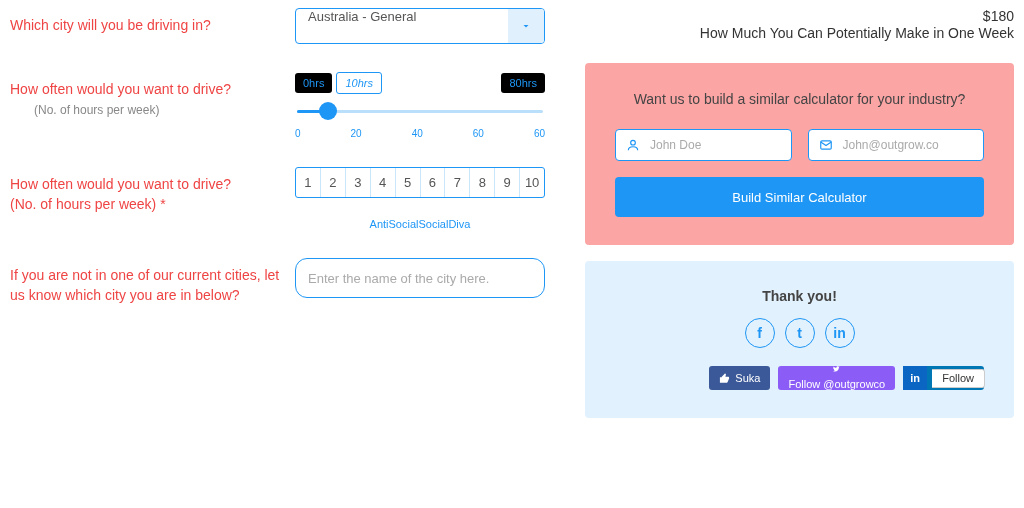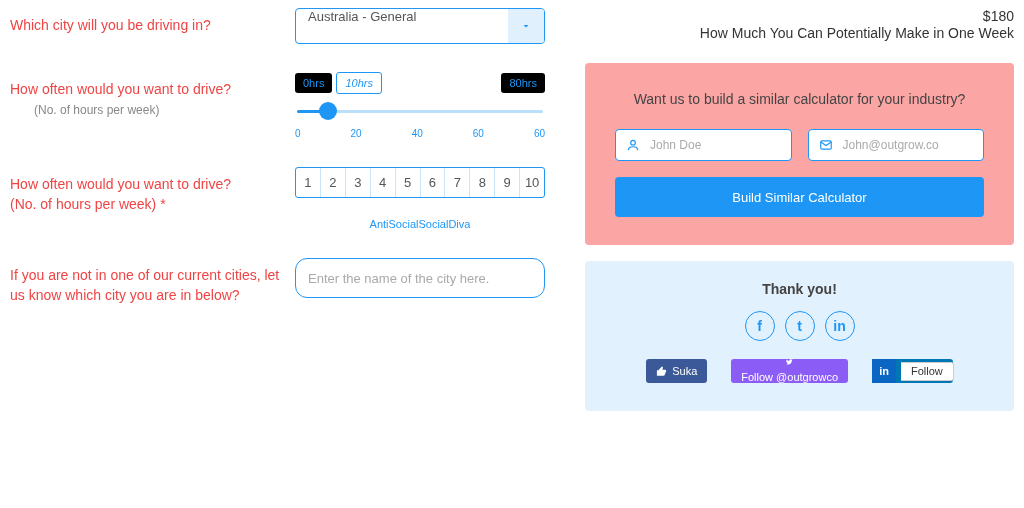--- a/index.html
+++ b/index.html
@@ -42,25 +42,25 @@
 
 .cta-card { background: #fca5a5; border-radius: 4px; padding: 28px 30px; margin-top: 22px; }
 .cta-card .prompt { text-align: center; font-size: 14px; color: #444; margin-bottom: 22px; }
 .cta-inputs { display: flex; gap: 16px; margin-bottom: 16px; }
 .cta-field { flex: 1; display: flex; align-items: center; background: #fff; border: 1.5px solid #1e96f5; border-radius: 4px; height: 32px; padding: 0 10px; font-size: 12px; }
 .cta-field .ico { width: 14px; margin-right: 10px; display: flex; }
 .cta-field .ico svg { width: 14px; height: 14px; fill: none; stroke: #1e96f5; stroke-width: 2; }
 .cta-field .ph { color: #aaa; }
 .cta-btn { width: 100%; height: 40px; background: #1e96f5; color: #fff; border: none; border-radius: 4px; font-size: 13px; cursor: pointer; }
 
-.thanks-card { background: #e1f1fd; border-radius: 4px; padding: 20px 30px 28px; margin-top: 16px; text-align: center; }
+.thanks-card { background: #e1f1fd; border-radius: 4px; padding: 27px 30px 28px; margin-top: 16px; text-align: center; }
 .thanks-title { font-size: 14px; color: #444; font-weight: bold; margin-bottom: 14px; }
 .social-circles { display: flex; justify-content: center; gap: 10px; margin-bottom: 18px; }
 .sc { width: 30px; height: 30px; border: 1.5px solid #1e96f5; border-radius: 50%; display: flex; align-items: center; justify-content: center; color: #1e96f5; font-size: 14px; font-weight: bold; cursor: pointer; }
-.social-btns { display: flex; justify-content: center; gap: 24px; }
+.social-btns { display: flex; justify-content: flex-end; gap: 8px; }
 .sb { display: inline-flex; align-items: center; gap: 5px; height: 24px; padding: 0 10px; border-radius: 3px; color: #fff; font-size: 11px; cursor: pointer; }
 .sb.fb { background: #3b5998; }
 .sb.tw { background: #8b5cf6; flex-direction: column; }
 .sb.li { background: #0077b5; padding: 0; }
 .sb.li .li-ico { background: #0a66c2; width: 24px; height: 24px; display: flex; align-items: center; justify-content: center; font-weight: bold; }
 .sb.li .li-text { background: #fff; color: #333; height: 19px; padding: 0 10px; display: flex; align-items: center; border: 1px solid #ccc; border-left: none; border-radius: 0 3px 3px 0; margin-right: -1px; }
 .sb svg { width: 11px; height: 11px; fill: #fff; }
 </style>
 </head>
 <body>

